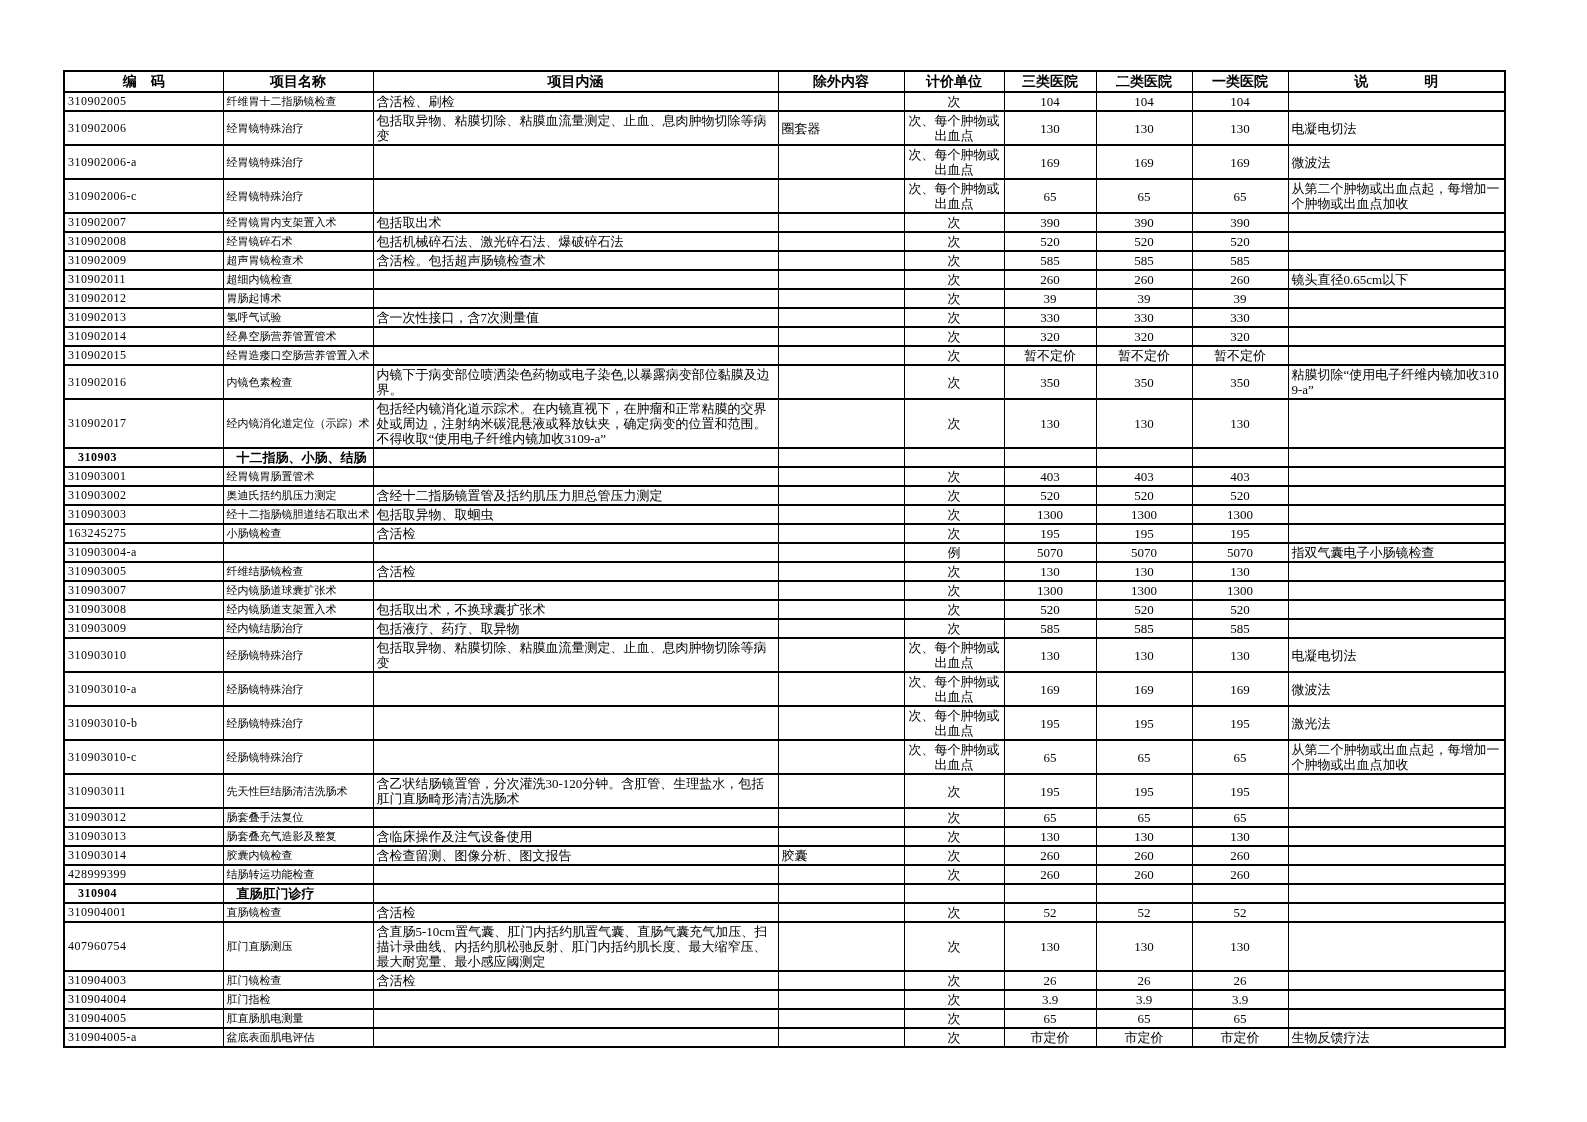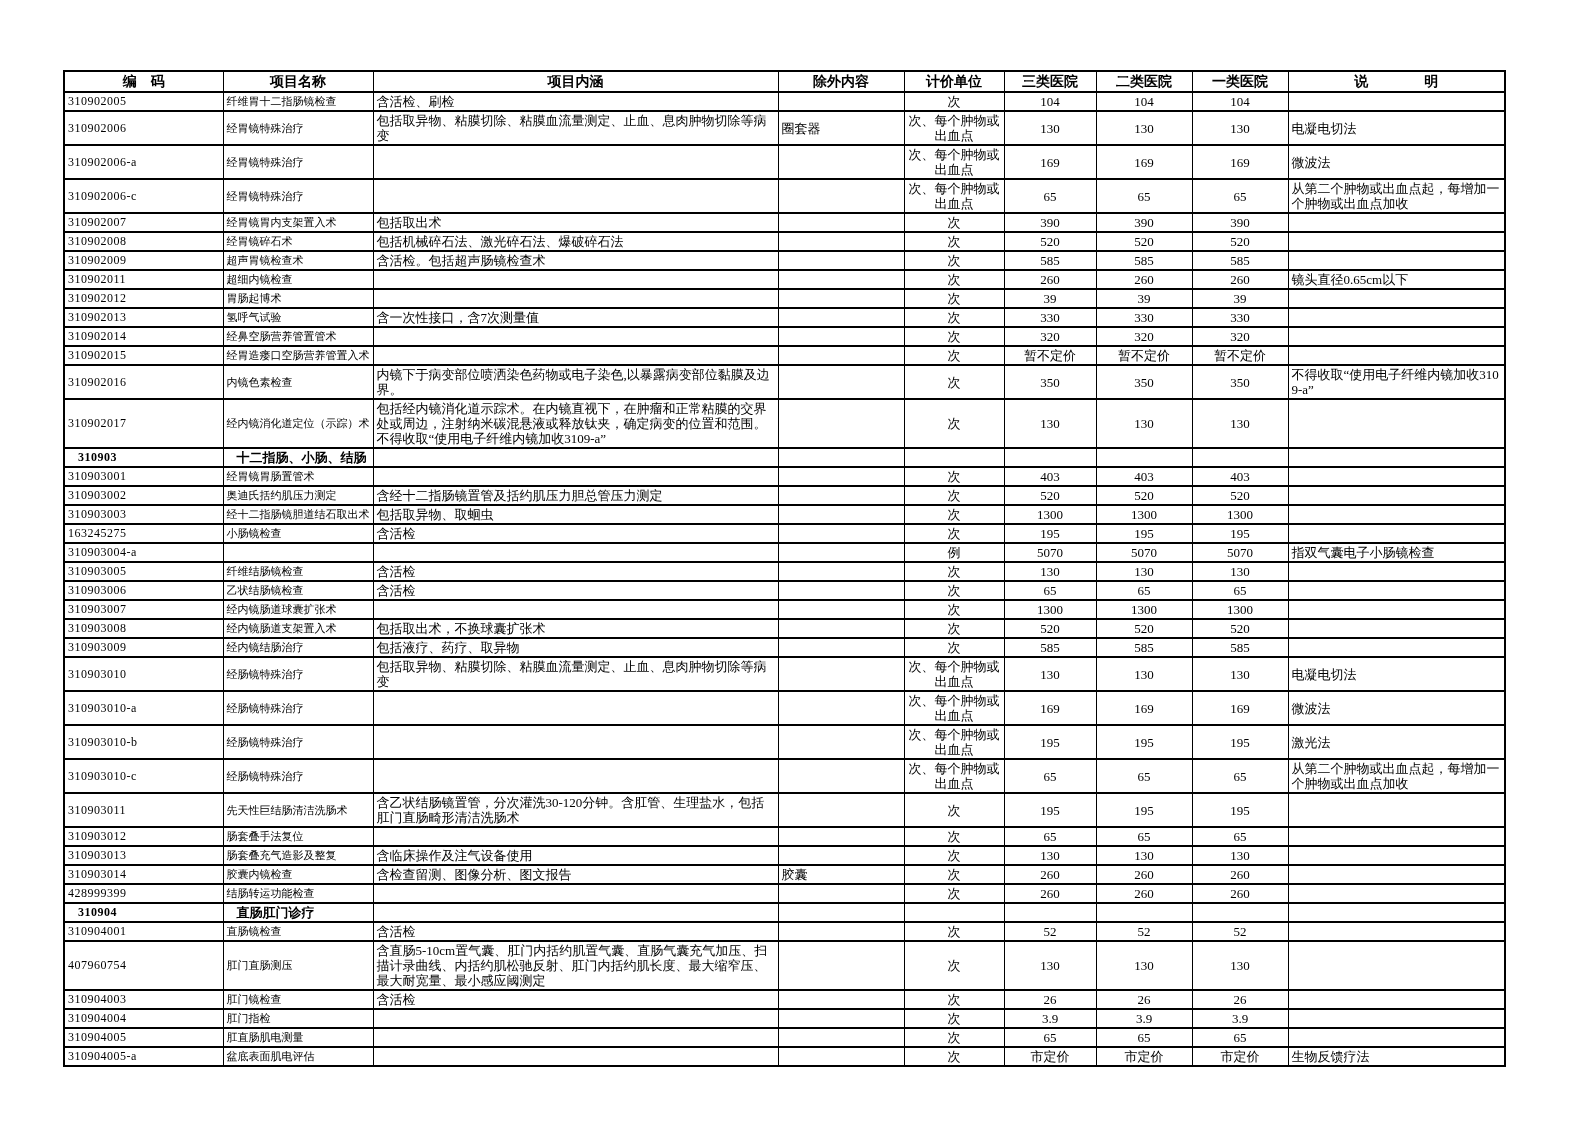--- a/index.html
+++ b/index.html
@@ -231,21 +231,21 @@
         </tr>
         <tr>
           <td class="cell-code">310902016</td>
           <td class="cell-name">内镜色素检查</td>
           <td class="cell-content">内镜下于病变部位喷洒染色药物或电子染色,以暴露病变部位黏膜及边界。</td>
           <td class="cell-exclusion"></td>
           <td class="cell-unit center">次</td>
           <td class="cell-price-tier3 center">350</td>
           <td class="cell-price-tier2 center">350</td>
           <td class="cell-price-tier1 center">350</td>
-          <td class="cell-note">不得收取“使用电子纤维内镜加收3109-a”</td>
+          <td class="cell-note">粘膜切除“使用电子纤维内镜加收3109-a”</td>
         </tr>
         <tr>
           <td class="cell-code">310902017</td>
           <td class="cell-name">经内镜消化道定位（示踪）术</td>
           <td class="cell-content">包括经内镜消化道示踪术。在内镜直视下，在肿瘤和正常粘膜的交界处或周边，注射纳米碳混悬液或释放钛夹，确定病变的位置和范围。不得收取“使用电子纤维内镜加收3109-a”</td>
           <td class="cell-exclusion"></td>
           <td class="cell-unit center">次</td>
           <td class="cell-price-tier3 center">130</td>
           <td class="cell-price-tier2 center">130</td>
           <td class="cell-price-tier1 center">130</td>
@@ -322,31 +322,20 @@
           <td class="cell-name">纤维结肠镜检查</td>
           <td class="cell-content">含活检</td>
           <td class="cell-exclusion"></td>
           <td class="cell-unit center">次</td>
           <td class="cell-price-tier3 center">130</td>
           <td class="cell-price-tier2 center">130</td>
           <td class="cell-price-tier1 center">130</td>
           <td class="cell-note"></td>
         </tr>
         <tr>
-          <td class="cell-code">310903006</td>
-          <td class="cell-name">乙状结肠镜检查</td>
-          <td class="cell-content">含活检</td>
-          <td class="cell-exclusion"></td>
-          <td class="cell-unit center">次</td>
-          <td class="cell-price-tier3 center">65</td>
-          <td class="cell-price-tier2 center">65</td>
-          <td class="cell-price-tier1 center">65</td>
-          <td class="cell-note"></td>
-        </tr>
-        <tr>
           <td class="cell-code">310903007</td>
           <td class="cell-name">经内镜肠道球囊扩张术</td>
           <td class="cell-content"></td>
           <td class="cell-exclusion"></td>
           <td class="cell-unit center">次</td>
           <td class="cell-price-tier3 center">1300</td>
           <td class="cell-price-tier2 center">1300</td>
           <td class="cell-price-tier1 center">1300</td>
           <td class="cell-note"></td>
         </tr>

